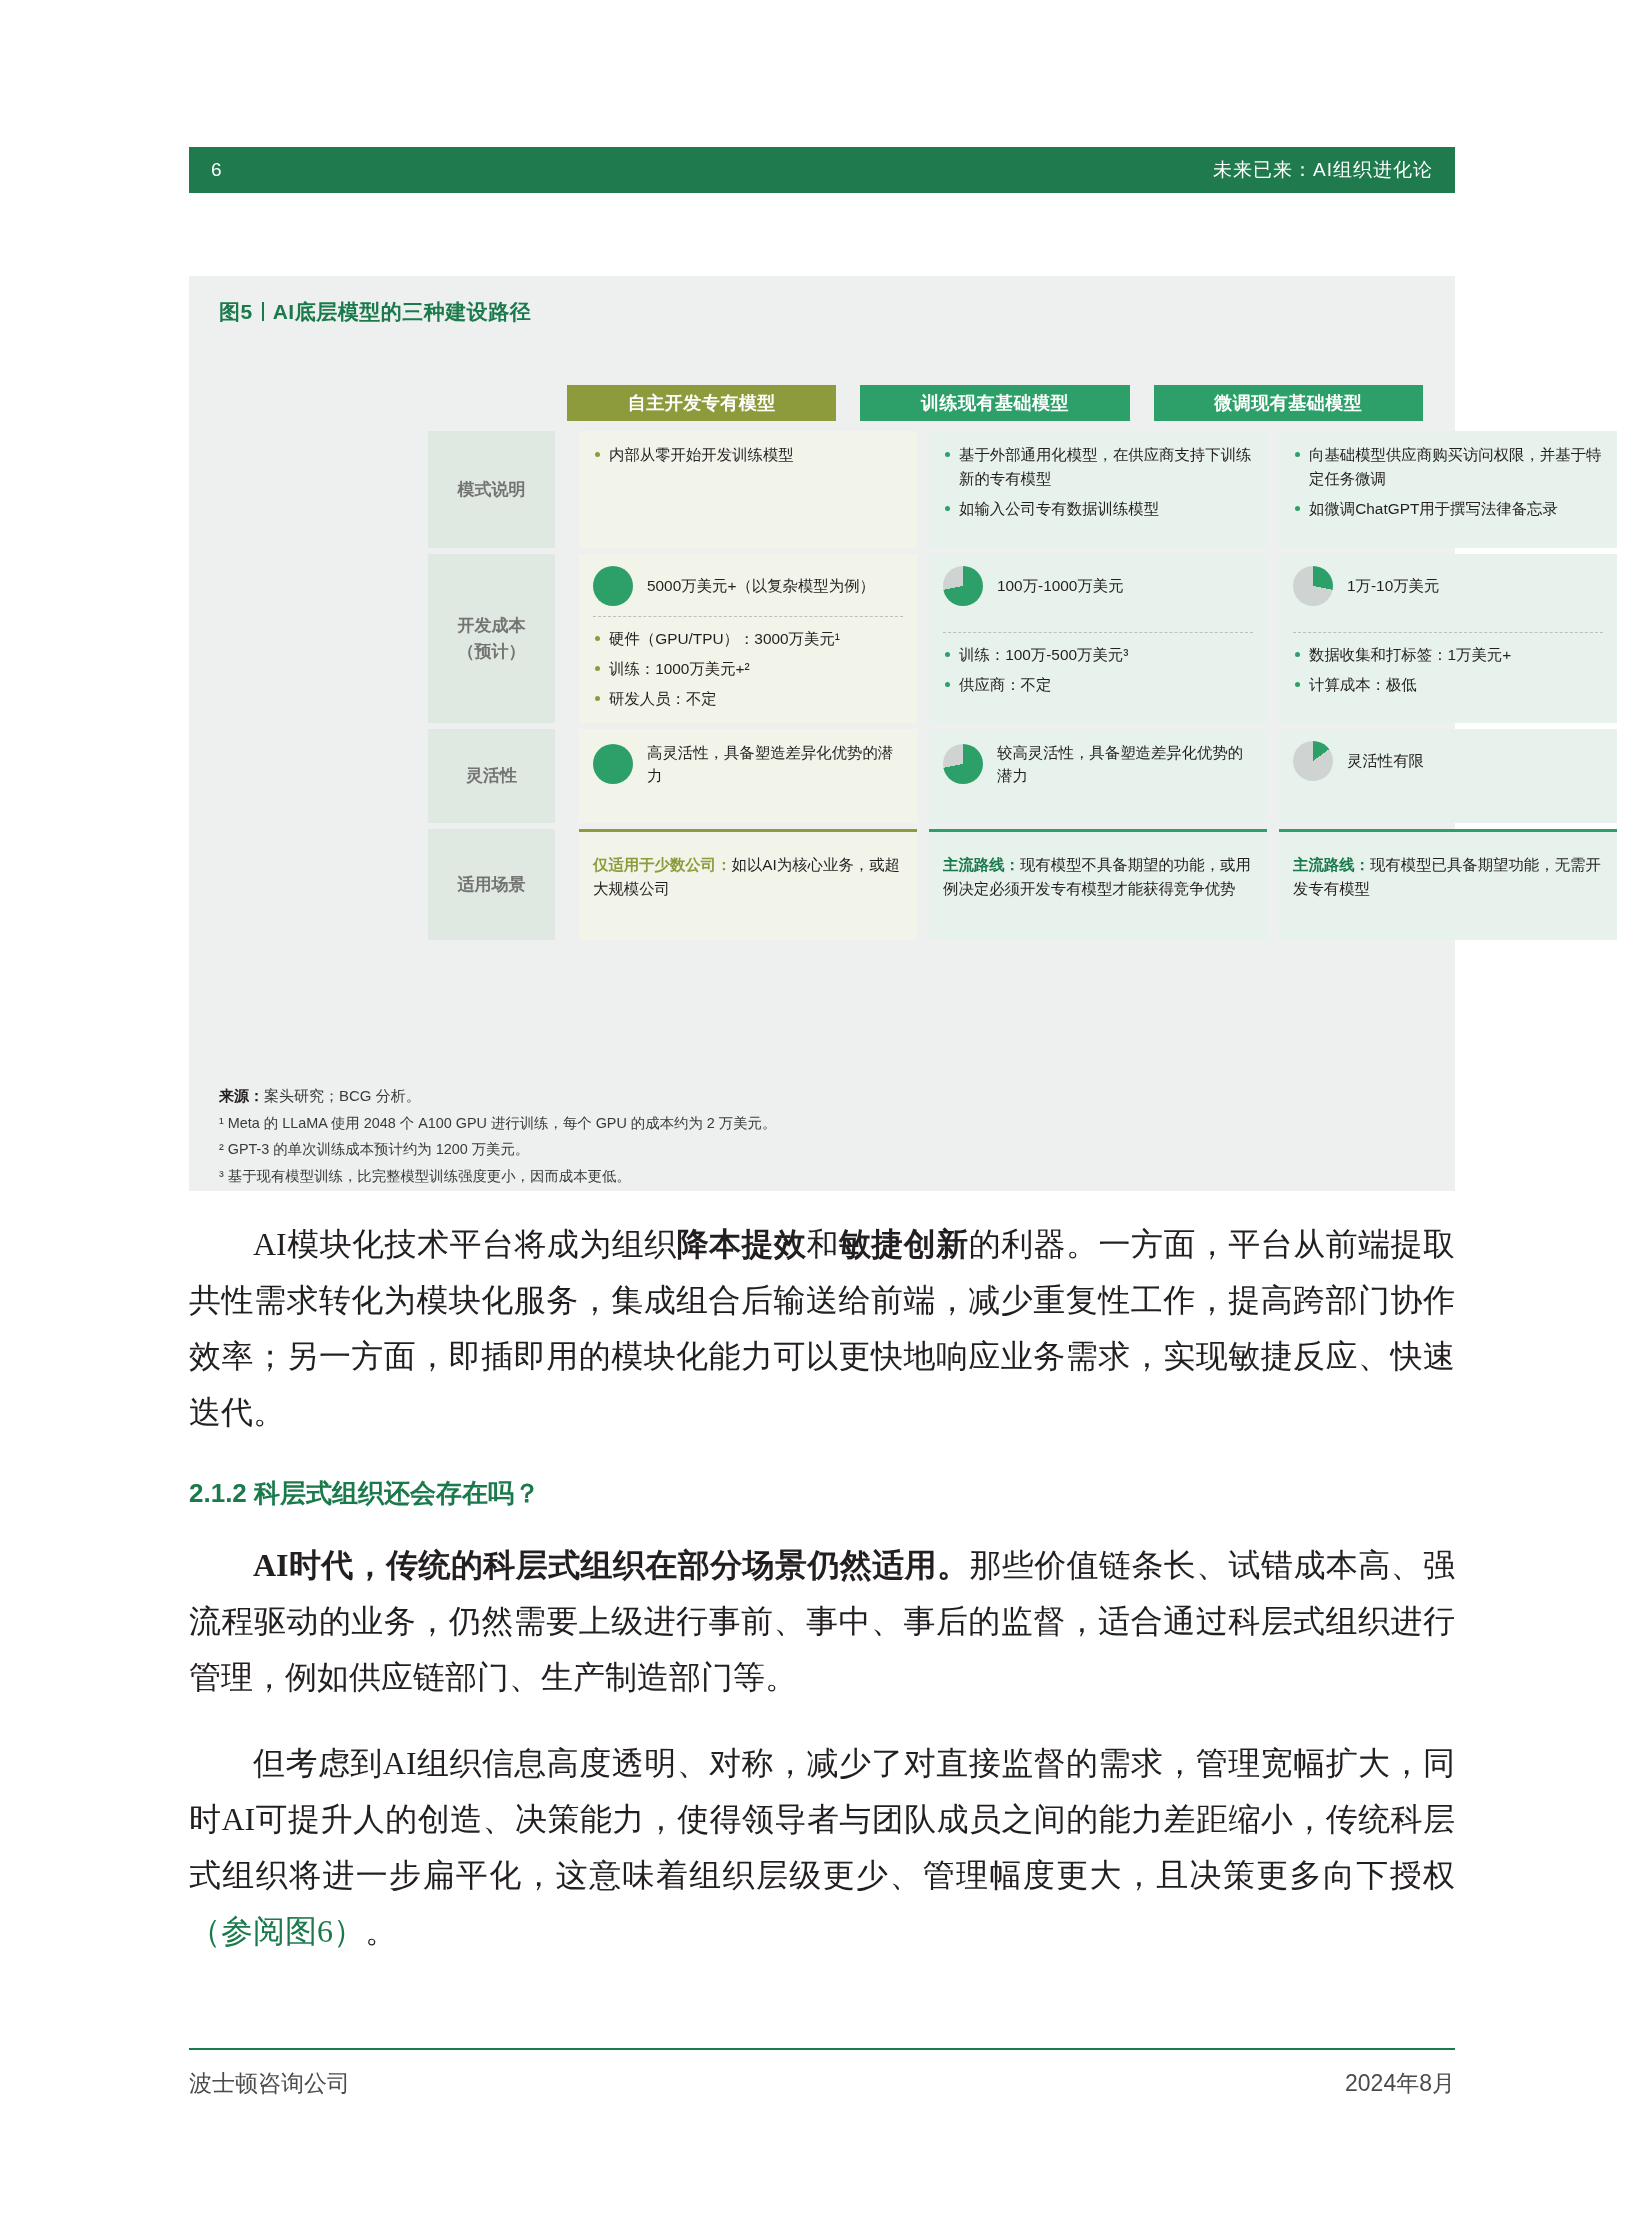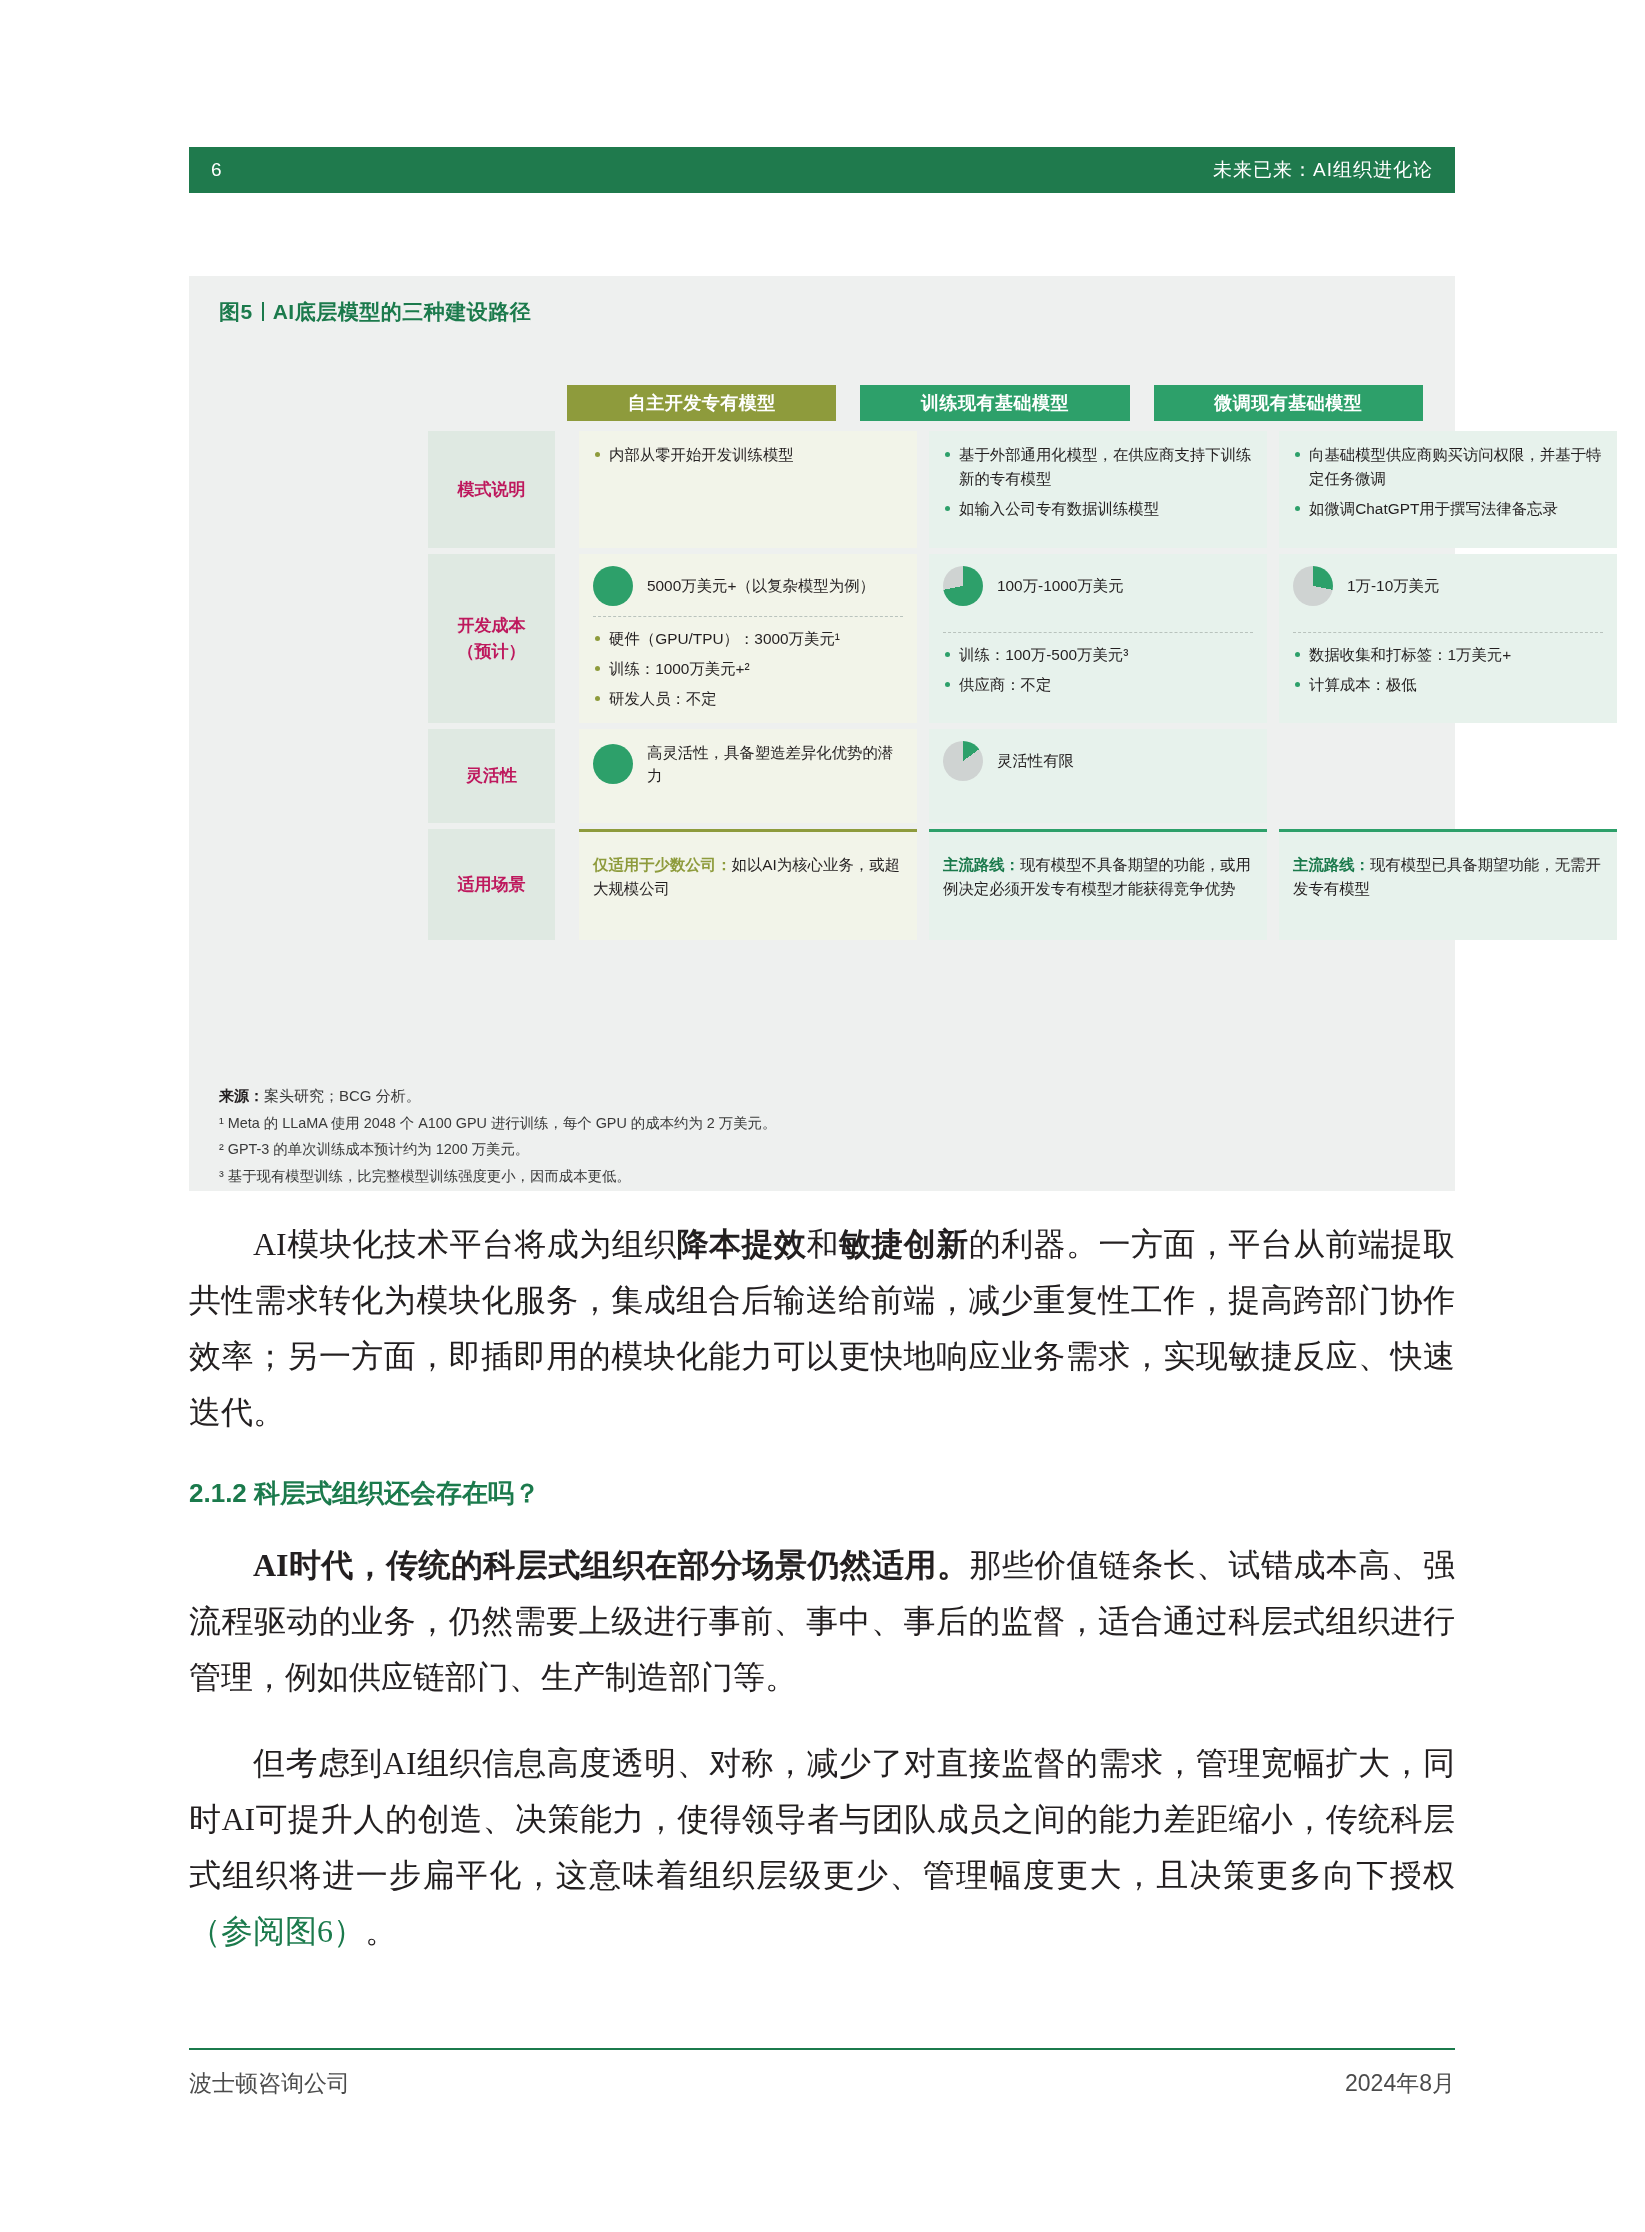--- a/index.html
+++ b/index.html
@@ -105,21 +105,21 @@
   .rows { margin-top: 10px; }
   .row {
     display: flex;
     gap: 12px;
     align-items: stretch;
   }
   .rowlabel {
     width: 127px;
     margin-right: 12px;
     background: #dfe9e2;
-    color: #be185d;
+    color: #737373;
     font-weight: bold;
     font-size: 17px;
     display: flex;
     align-items: center;
     justify-content: center;
     text-align: left;
     line-height: 1.5;
     flex: none;
   }
   .cell {
@@ -346,20 +346,26 @@
         </div>
 
         <div style="height:6px;"></div>
 
         <div class="row" style="height:94px;">
           <div class="rowlabel">灵活性</div>
           <div class="cell c0">
             <div class="pie-line">
               <span class="pie pie-full"></span>
               <span class="pie-text">高灵活性，具备塑造差异化优势的潜力</span>
+            </div>
+          </div>
+          <div class="cell c1">
+            <div class="pie-line">
+              <span class="pie pie-70"></span>
+              <span class="pie-text">较高灵活性，具备塑造差异化优势的潜力</span>
             </div>
           </div>
           <div class="cell c2">
             <div class="pie-line">
               <span class="pie pie-15"></span>
               <span class="pie-text">灵活性有限</span>
             </div>
           </div>
         </div>
 

